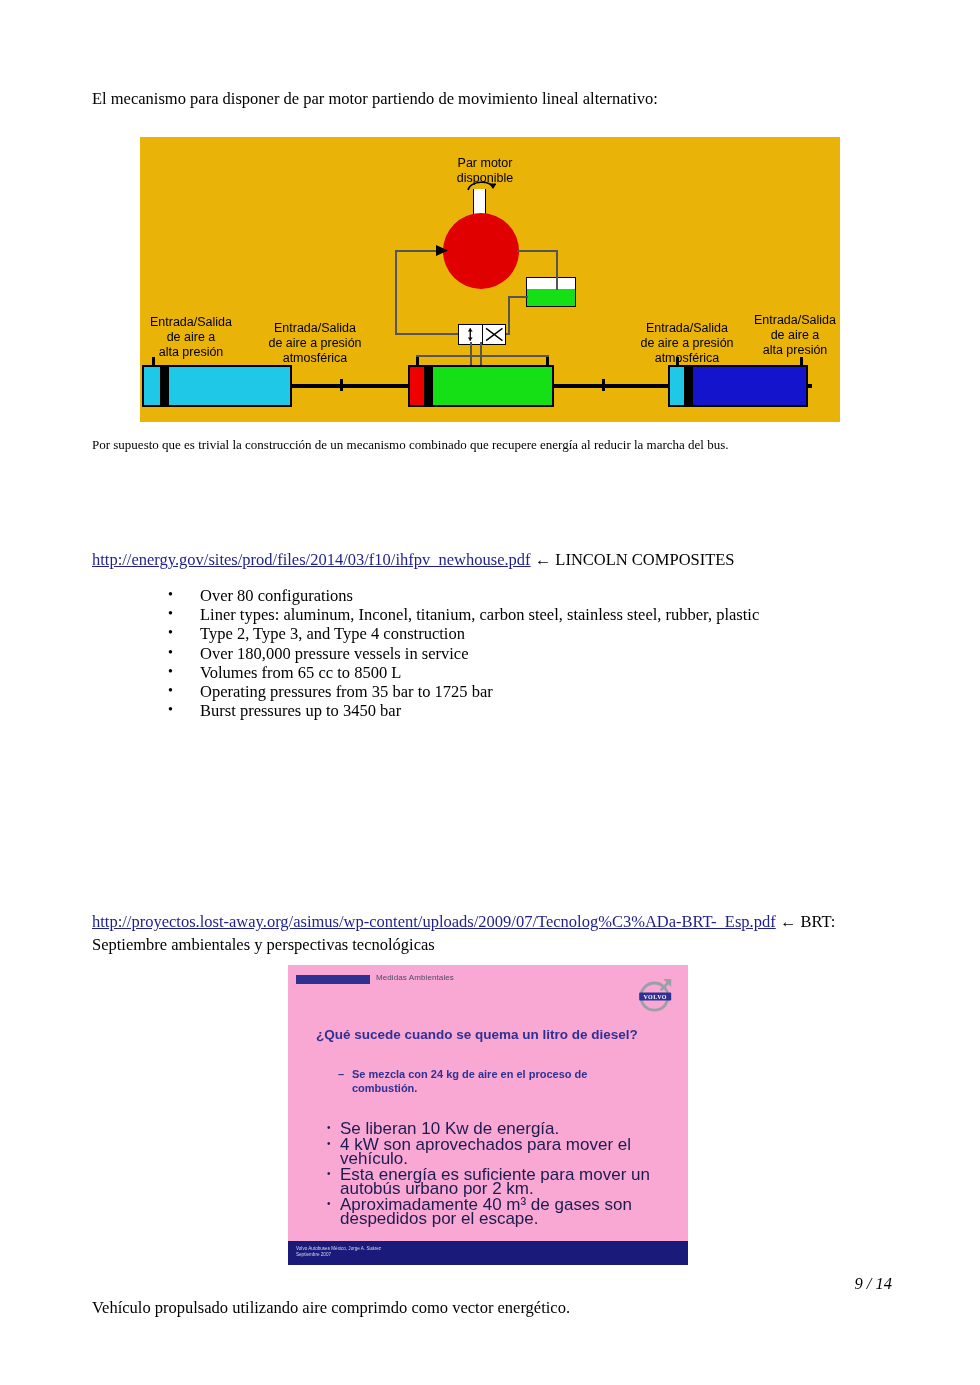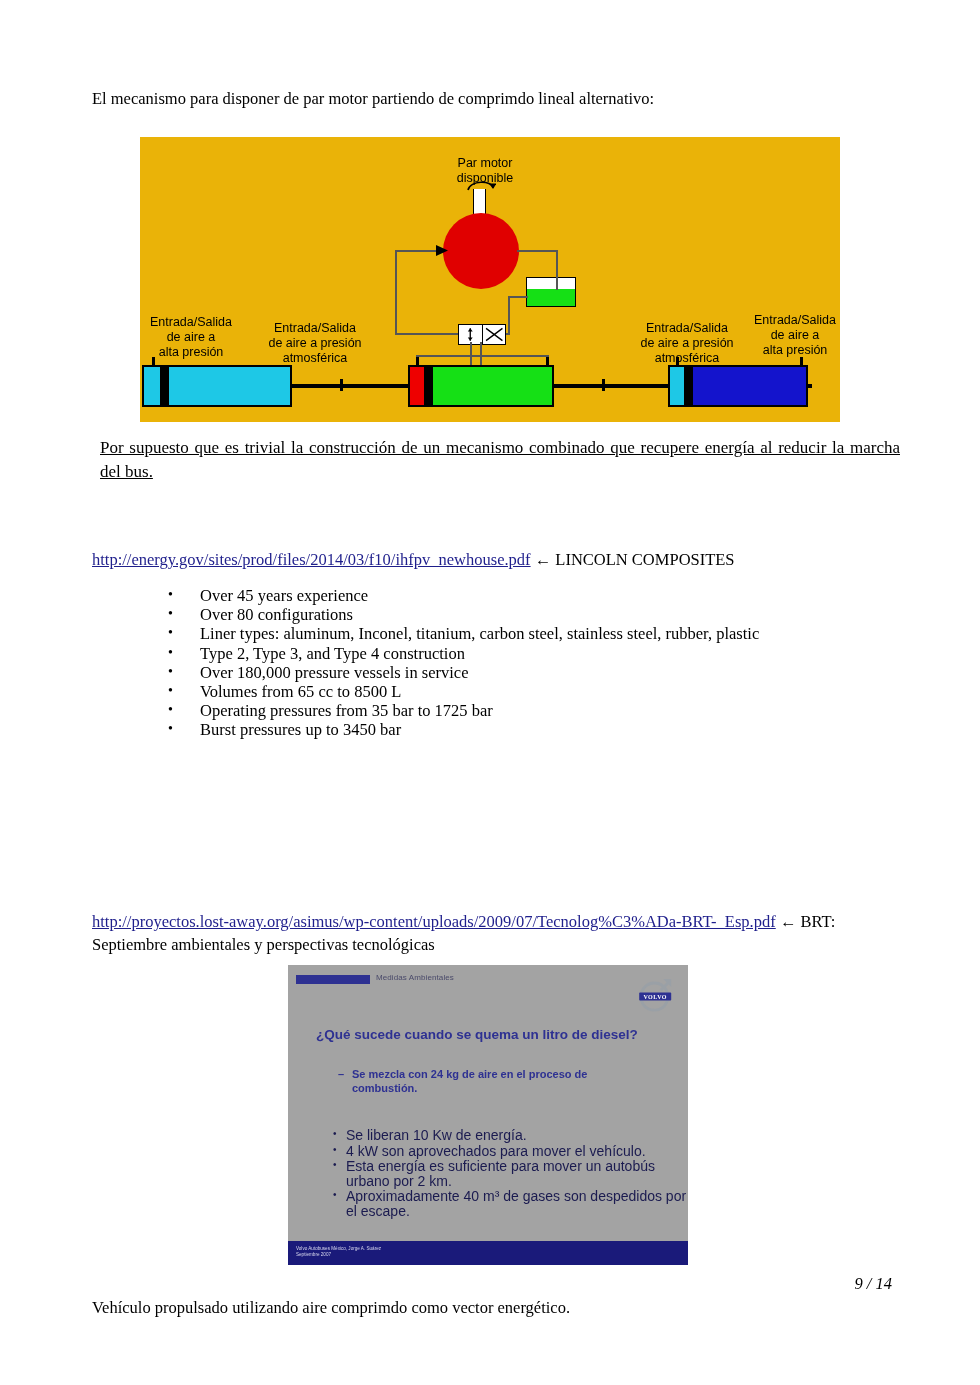--- a/index.html
+++ b/index.html
@@ -25,27 +25,26 @@
   .intro-line {
     position: absolute;
     left: 92px;
     top: 88px;
     width: 800px;
     font-size: 16.5px;
     line-height: 1.35;
   }
   .para-below {
     position: absolute;
-    left: 100px;
+    left: 92px;
     top: 436px;
     width: 800px;
-    font-size: 17px;
+    font-size: 13px;
     line-height: 1.42;
     text-align: justify;
-    text-decoration: underline;
   }
 
   
   .link-block {
     position: absolute;
     font-size: 16.5px;
     line-height: 1.42;
   }
   .link-block a,
   .url {
@@ -215,21 +214,21 @@
   .cyl-green { left: 268px; width: 146px; }
   .cyl-blue  { left: 528px; width: 140px; }
 
   
   .slide {
     position: absolute;
     left: 288px;
     top: 965px;
     width: 400px;
     height: 300px;
-    background: #a3a3a3;
+    background: #f9a8d4;
     font-family: "Liberation Sans", sans-serif;
     overflow: hidden;
   }
   .slide-topbar {
     position: absolute;
     left: 8px; top: 10px;
     width: 74px; height: 9px;
     background: #2e3192;
   }
   .slide-topbar-label {
@@ -261,23 +260,23 @@
     color: #2e3192;
     line-height: 14px;
   }
   .slide-dash .dash-mark { position: absolute; left: 0; }
   .slide-dash .dash-text { display: block; padding-left: 14px; }
 
   .slide-bullets {
     position: absolute;
     left: 24px; top: 145px;
     width: 360px;
-    margin: 18px; padding: 0;
+    margin: 12px; padding: 0;
     list-style: none;
-    font-size: 14px;
+    font-size: 17px;
     color: #1b1b50;
     line-height: 14.5px;
   }
   .slide-bullets li {
     position: relative;
     padding-left: 16px;
     margin-bottom: 1px;
   }
   .slide-bullets li::before {
     content: "\2022";
@@ -297,21 +296,21 @@
     font-size: 4.6px;
     color: #d8d8ee;
     line-height: 6px;
   }
 </style>
 </head>
 <body>
 
 <div class="page">
 
-  <div class="intro-line">El mecanismo para disponer de par motor partiendo de comprimdo lineal alternativo:</div>
+  <div class="intro-line">El mecanismo para disponer de par motor partiendo de movimiento lineal alternativo:</div>
 
   <div class="diagram">
 
     <div class="dg-label lbl-par">Par motor
 disponible</div>
     <div class="dg-label lbl-hp-left">Entrada/Salida
 de aire a
 alta presión</div>
     <div class="dg-label lbl-atm-left">Entrada/Salida
 de aire a presión
@@ -401,21 +400,20 @@
 
   <div class="para-below">Por supuesto que es trivial la construcción de un mecanismo combinado que recupere energía al reducir la marcha del bus.</div>
 
   <div class="link-block link1">
     <a class="url" href="#">http://energy.gov/sites/prod/files/2014/03/f10/ihfpv_newhouse.pdf</a>
     <span class="arrow-note">←</span>
     <span class="arrow-note">LINCOLN COMPOSITES</span>
   </div>
 
   <ul class="bullets">
-    <li>Over 45 years experience</li>
     <li>Over 80 configurations</li>
     <li>Liner types: aluminum, Inconel, titanium, carbon steel, stainless steel, rubber, plastic</li>
     <li>Type 2, Type 3, and Type 4 construction</li>
     <li>Over 180,000 pressure vessels in service</li>
     <li>Volumes from 65 cc to 8500 L</li>
     <li>Operating pressures from 35 bar to 1725 bar</li>
     <li>Burst pressures up to 3450 bar</li>
   </ul>
 
   <div class="link-block link2">

